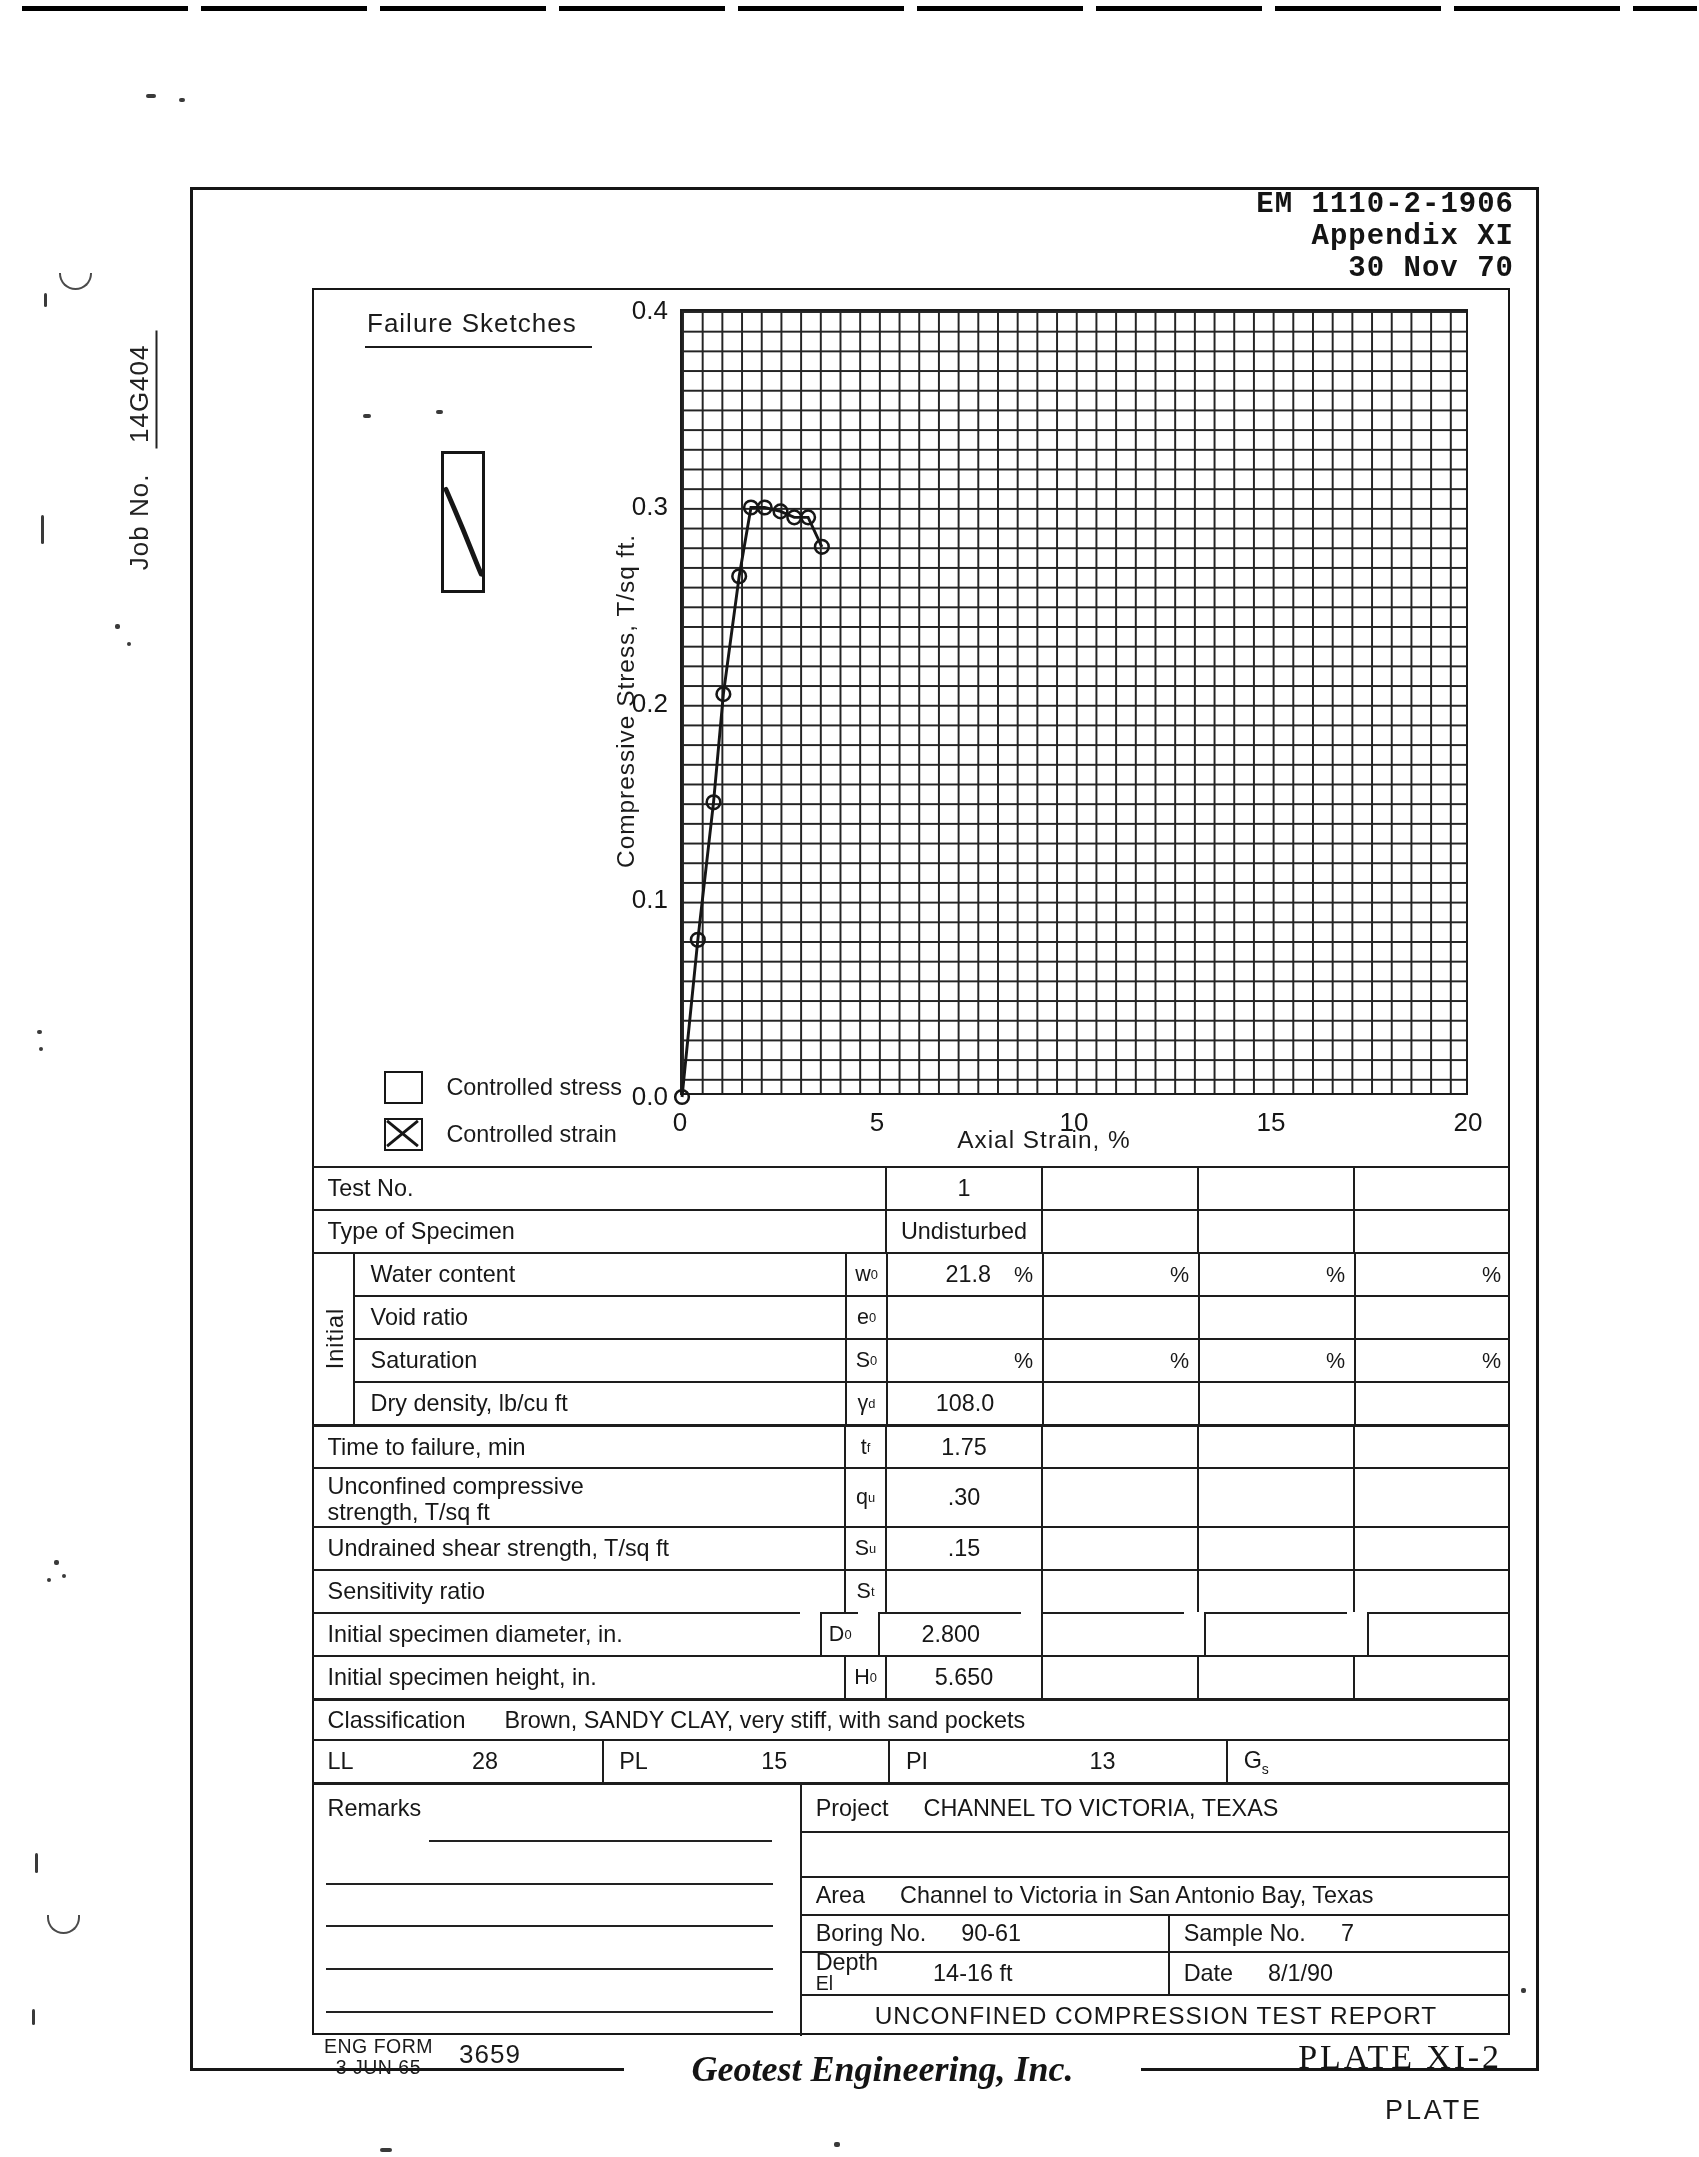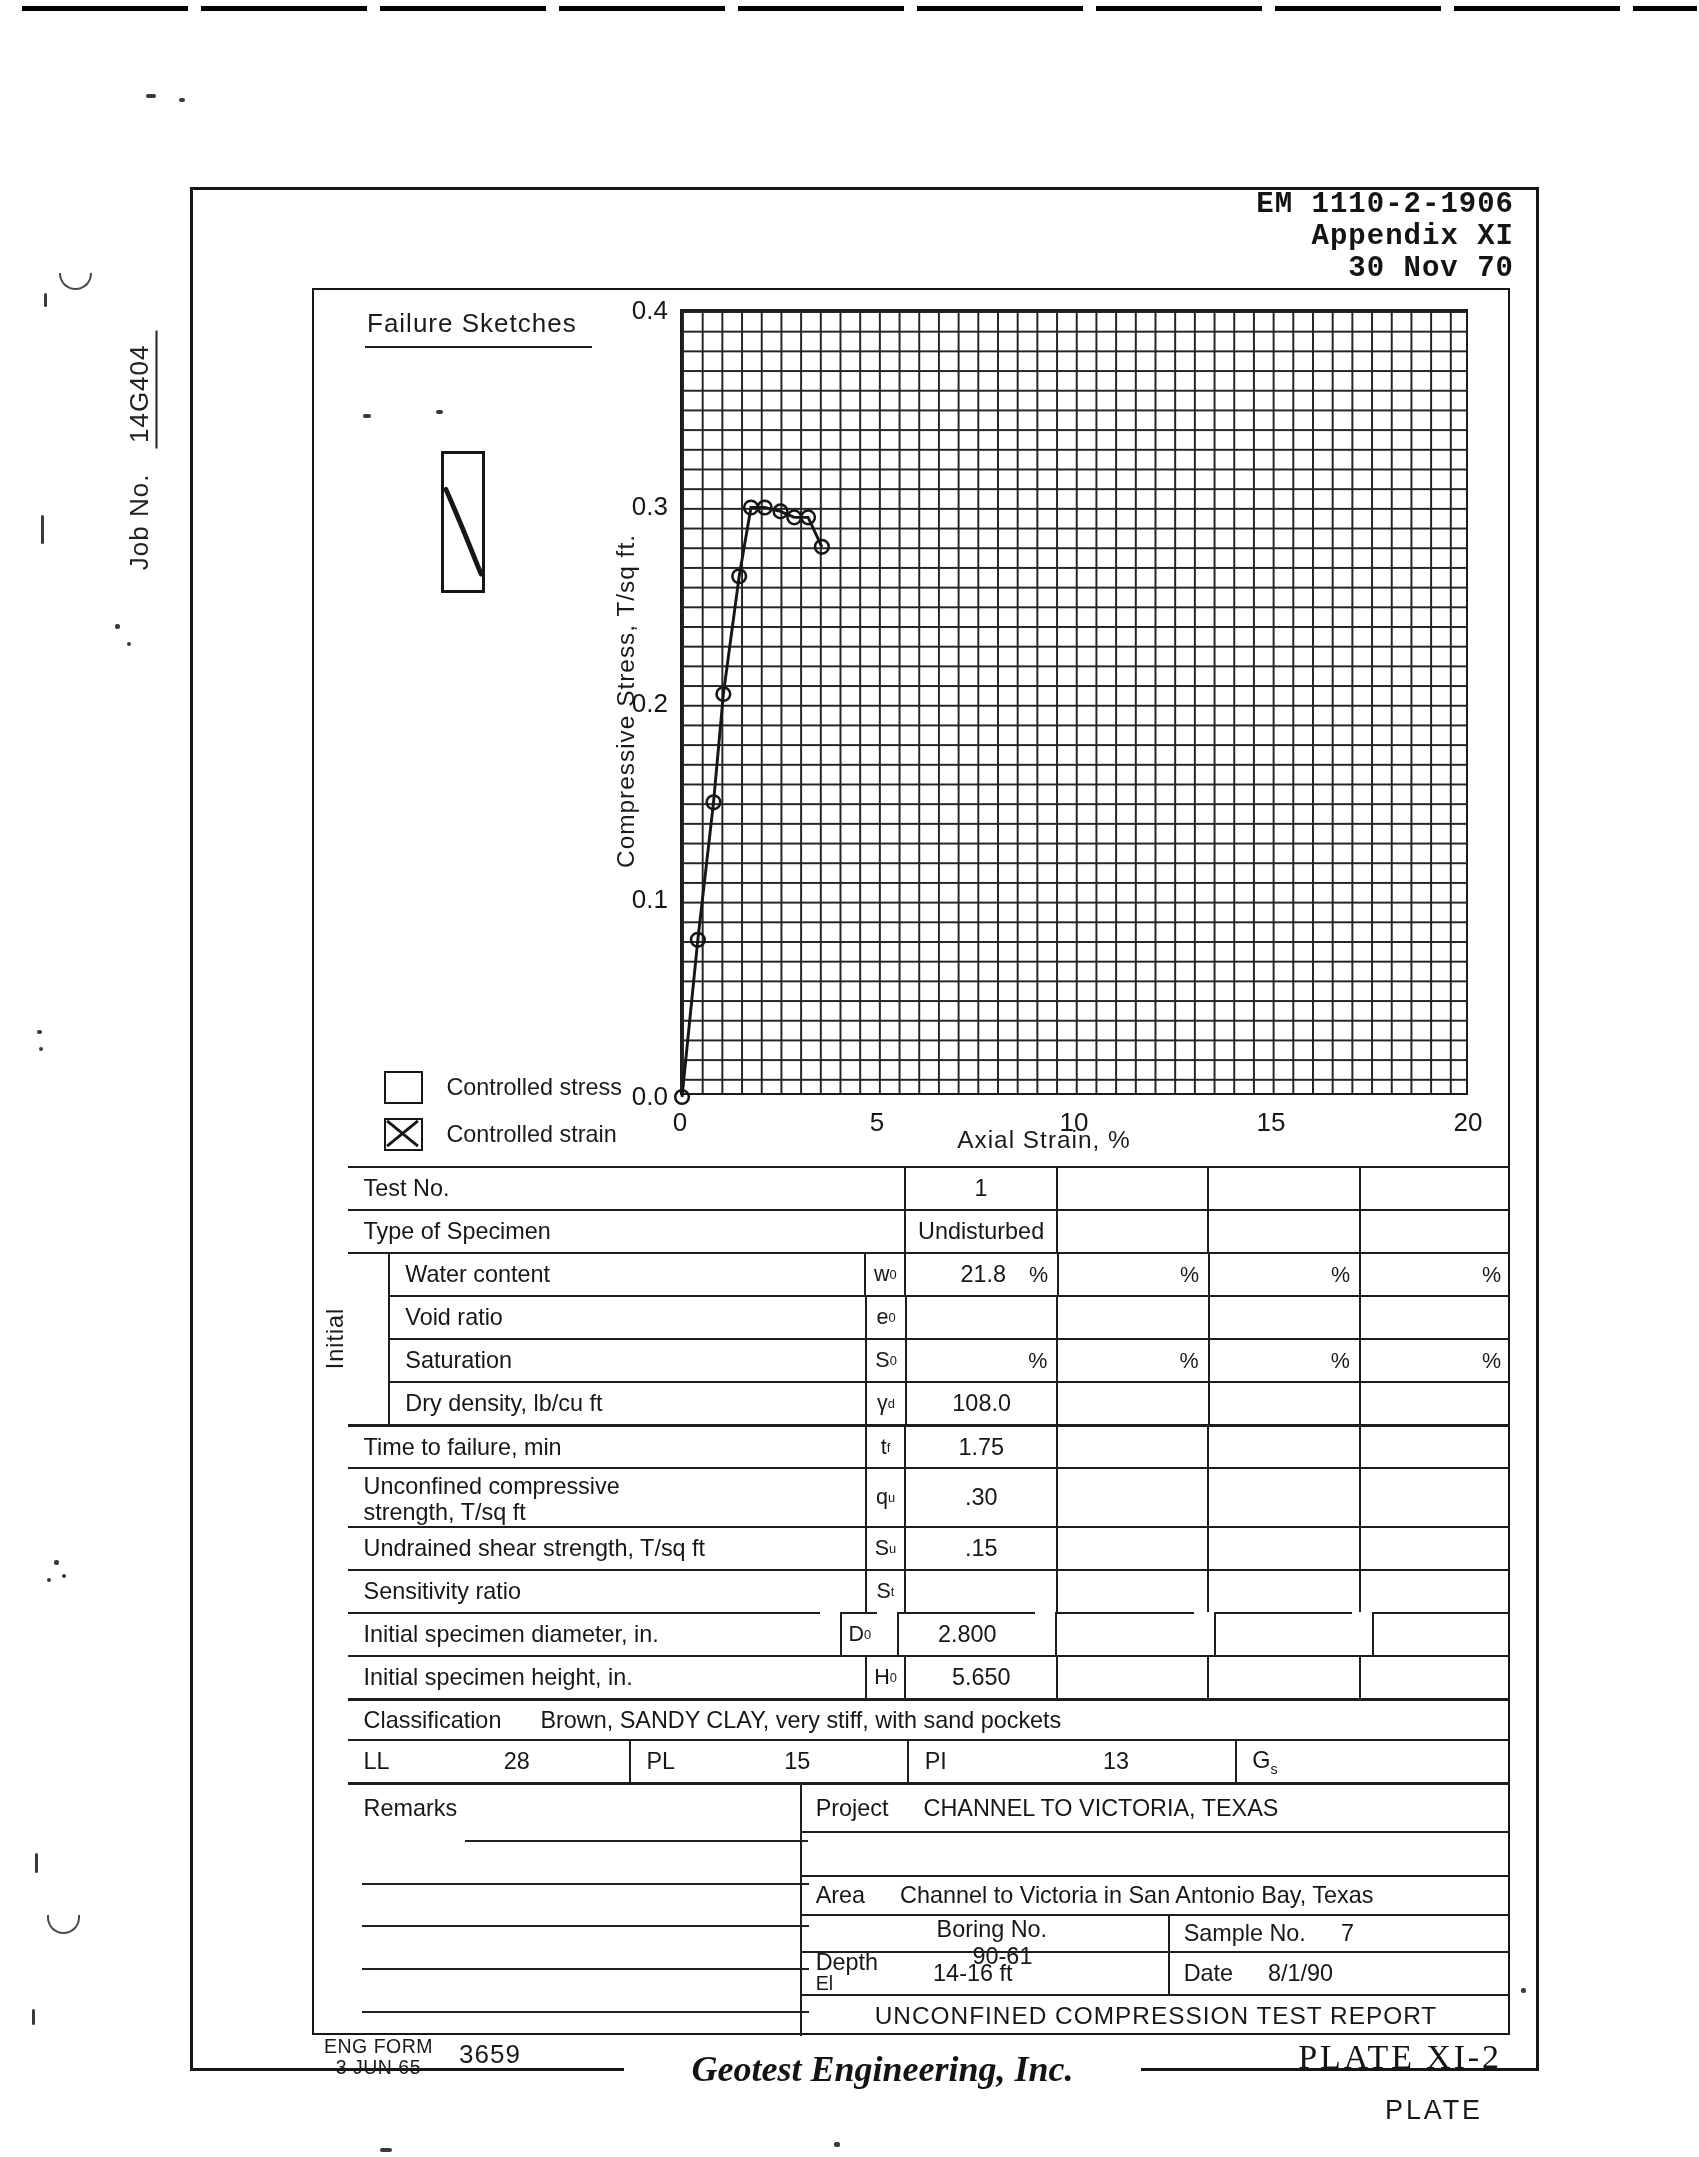--- a/index.html
+++ b/index.html
@@ -31,21 +31,21 @@
   .ytick{width:68px;text-align:right;font-size:26px;color:#161616;}
   .xtick{width:68px;text-align:center;font-size:26px;color:#161616;}
   .ylabel{left:416px;top:687px;width:419px;text-align:center;font-size:24.4px;letter-spacing:1px;
     transform:rotate(-90deg);transform-origin:center;}
   .xlabel{left:878px;top:1126px;width:332px;text-align:center;font-size:24.4px;letter-spacing:1px;}
   .legend-item{display:flex;align-items:center;gap:23.4px;padding-left:48px;}
   .legend-box{width:39px;height:33px;border:2.9px solid #161616;box-sizing:border-box;position:relative;background:#fff;}
   .legend-label{font-size:23.4px;}
   
   #spec-table{left:312px;top:1166px;width:1198px;font-size:23.4px;color:#171717;}
-  .trow{display:flex;width:100%;box-sizing:border-box;padding-left:36px;}
+  .trow{display:flex;width:100%;box-sizing:border-box;}
   .tc{box-sizing:border-box;border-top:2.4px solid #1d1d1d;display:flex;align-items:center;position:relative;}
   .tc.bl{border-left:2.4px solid #1d1d1d;}
   .tc.nt{border-top:none;}
   .tc.thick{border-top-width:3.4px;}
   .lbl{padding-left:15.6px;}
   .lbl.ind{padding-left:15.6px;}
   .sym{justify-content:center;font-size:21.5px;padding:0 2px;}
   .sym sub,.atl sub{font-size:0.6em;}
   .tv{justify-content:center;font-size:23.4px;}
   .tv.num-right{justify-content:flex-end;padding-right:51px;}
@@ -449,21 +449,21 @@
           <div style="display: flex; height: 45px; box-sizing: border-box; border-top: 2.4px solid rgb(29, 29, 29);">
             <div style="width: 710px; box-sizing: border-box; display: flex; align-items: center;"></div>
           </div>
           <div style="display: flex; height: 39px; box-sizing: border-box; border-top: 2.4px solid rgb(29, 29, 29);">
             <div style="width: 710px; box-sizing: border-box; display: flex; align-items: center;">
               <div class="fld-label">Area</div>
               <div class="fld-val">Channel to Victoria in San Antonio Bay, Texas</div>
             </div>
           </div>
           <div style="display: flex; height: 37px; box-sizing: border-box; border-top: 2.4px solid rgb(29, 29, 29);">
-            <div style="width: 367px; box-sizing: border-box; display: flex; align-items: center; flex-direction: column;">
+            <div style="width: 367px; box-sizing: border-box; display: flex; align-items: center;">
               <div class="fld-label">Boring No.</div>
               <div class="fld-val">90-61</div>
             </div>
             <div style="width: 343px; box-sizing: border-box; display: flex; align-items: center; border-left: 2.4px solid rgb(29, 29, 29);">
               <div class="fld-label">Sample No.</div>
               <div class="fld-val">7</div>
             </div>
           </div>
           <div style="display: flex; height: 43px; box-sizing: border-box; border-top: 2.4px solid rgb(29, 29, 29);">
             <div style="width: 367px; box-sizing: border-box; display: flex; align-items: center;">

